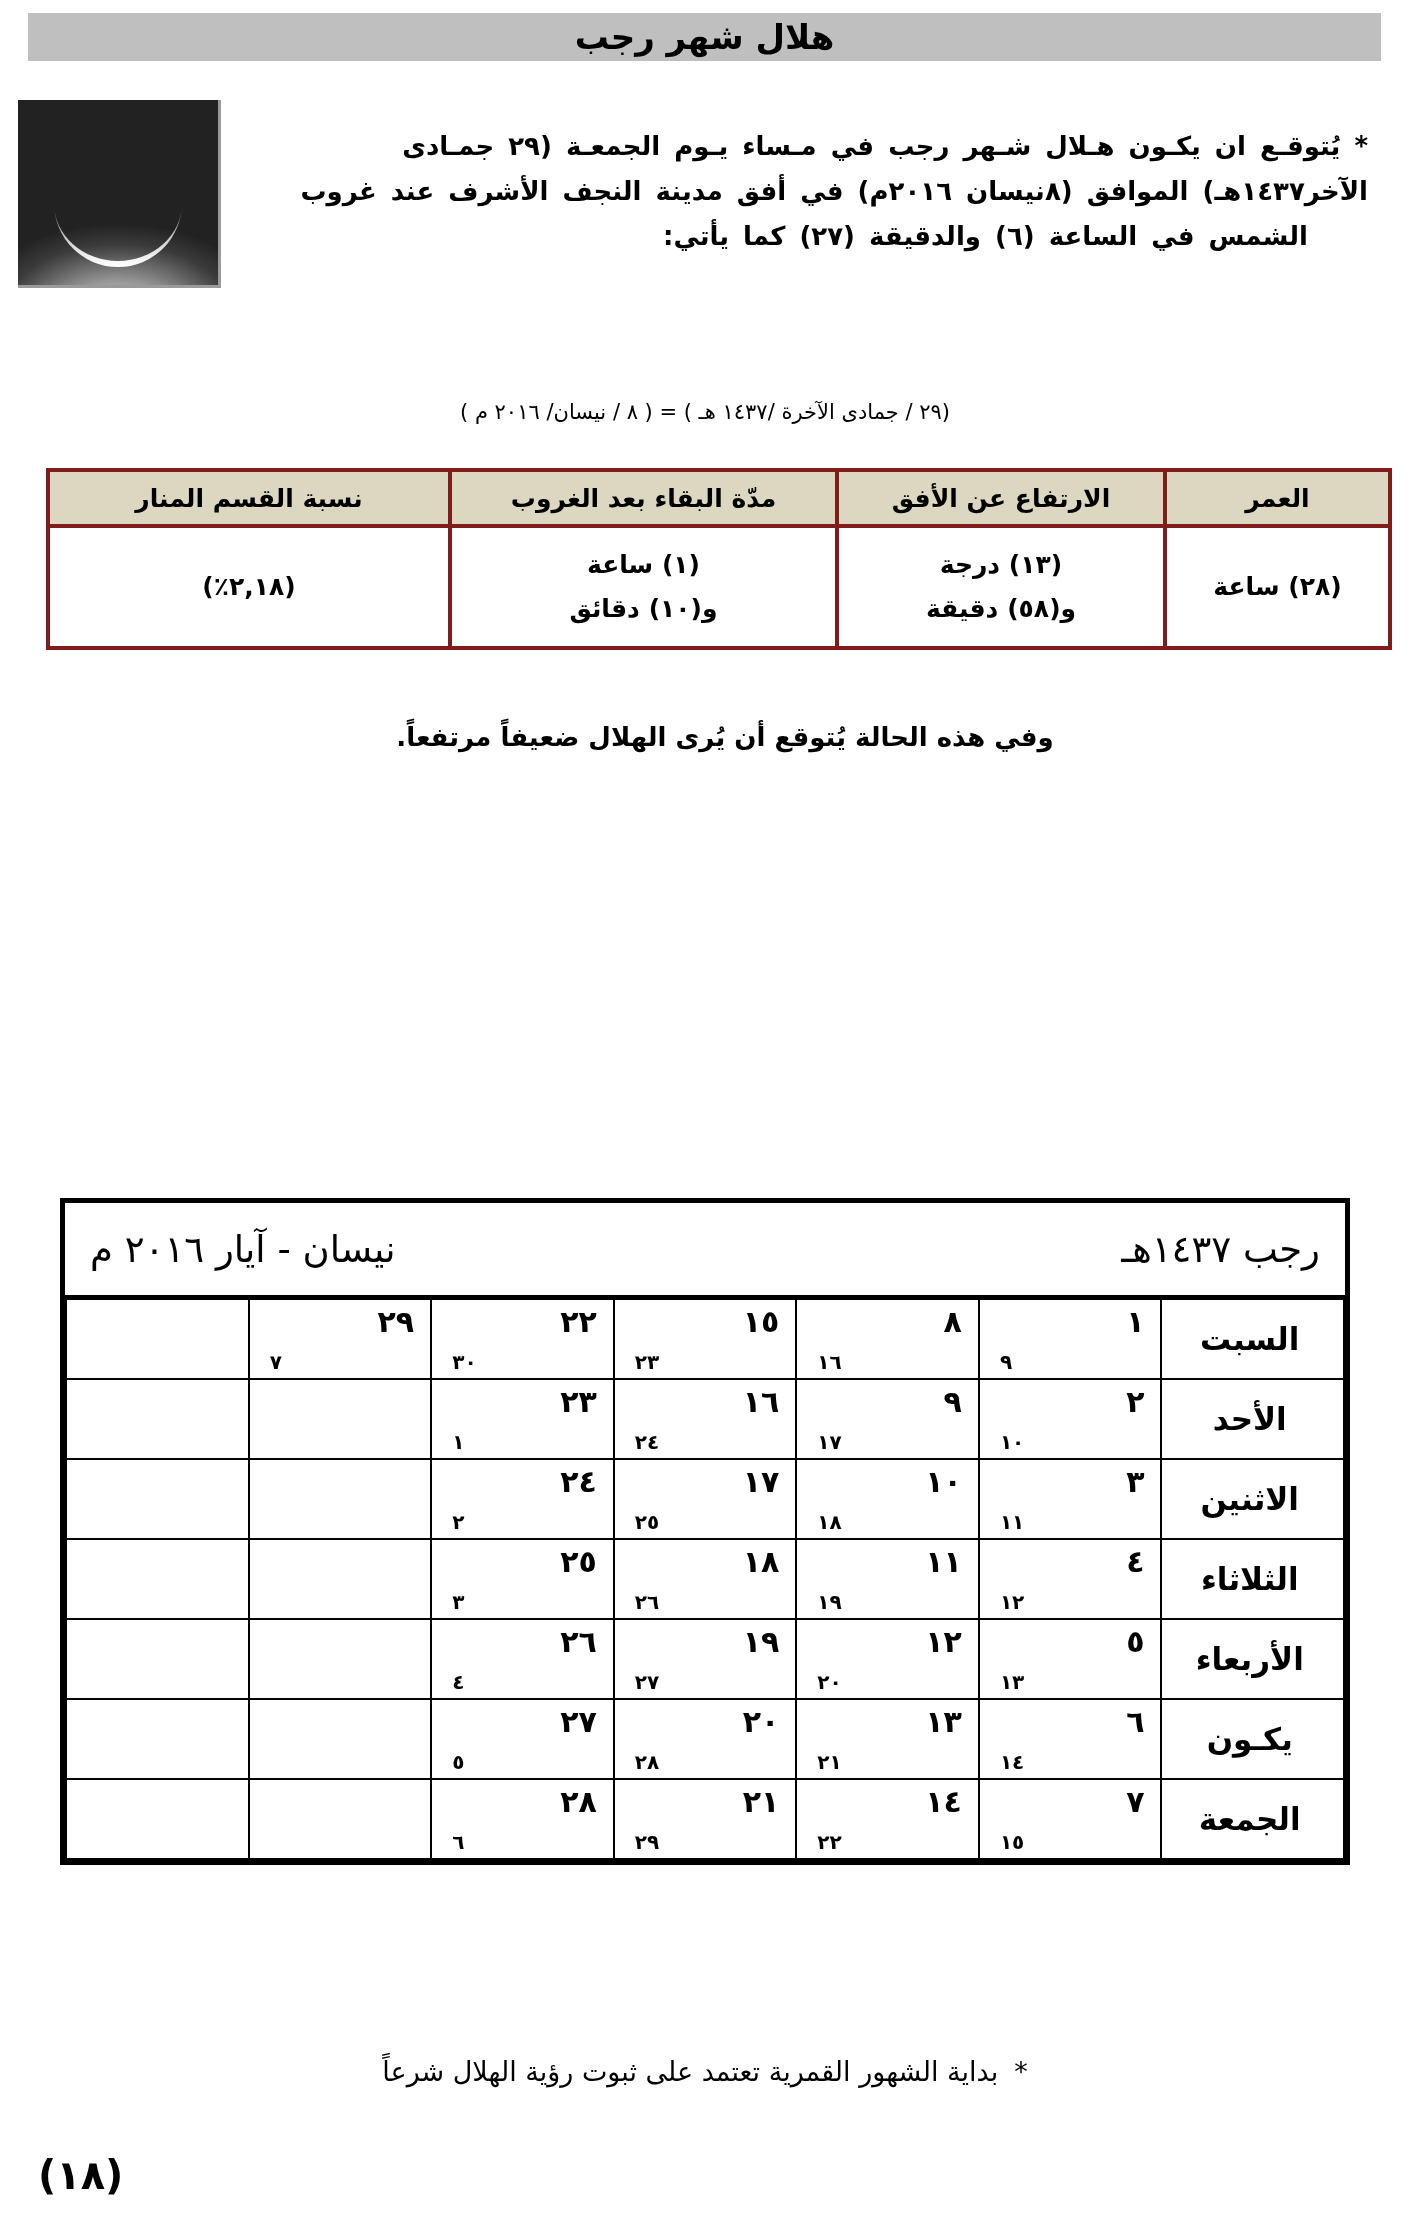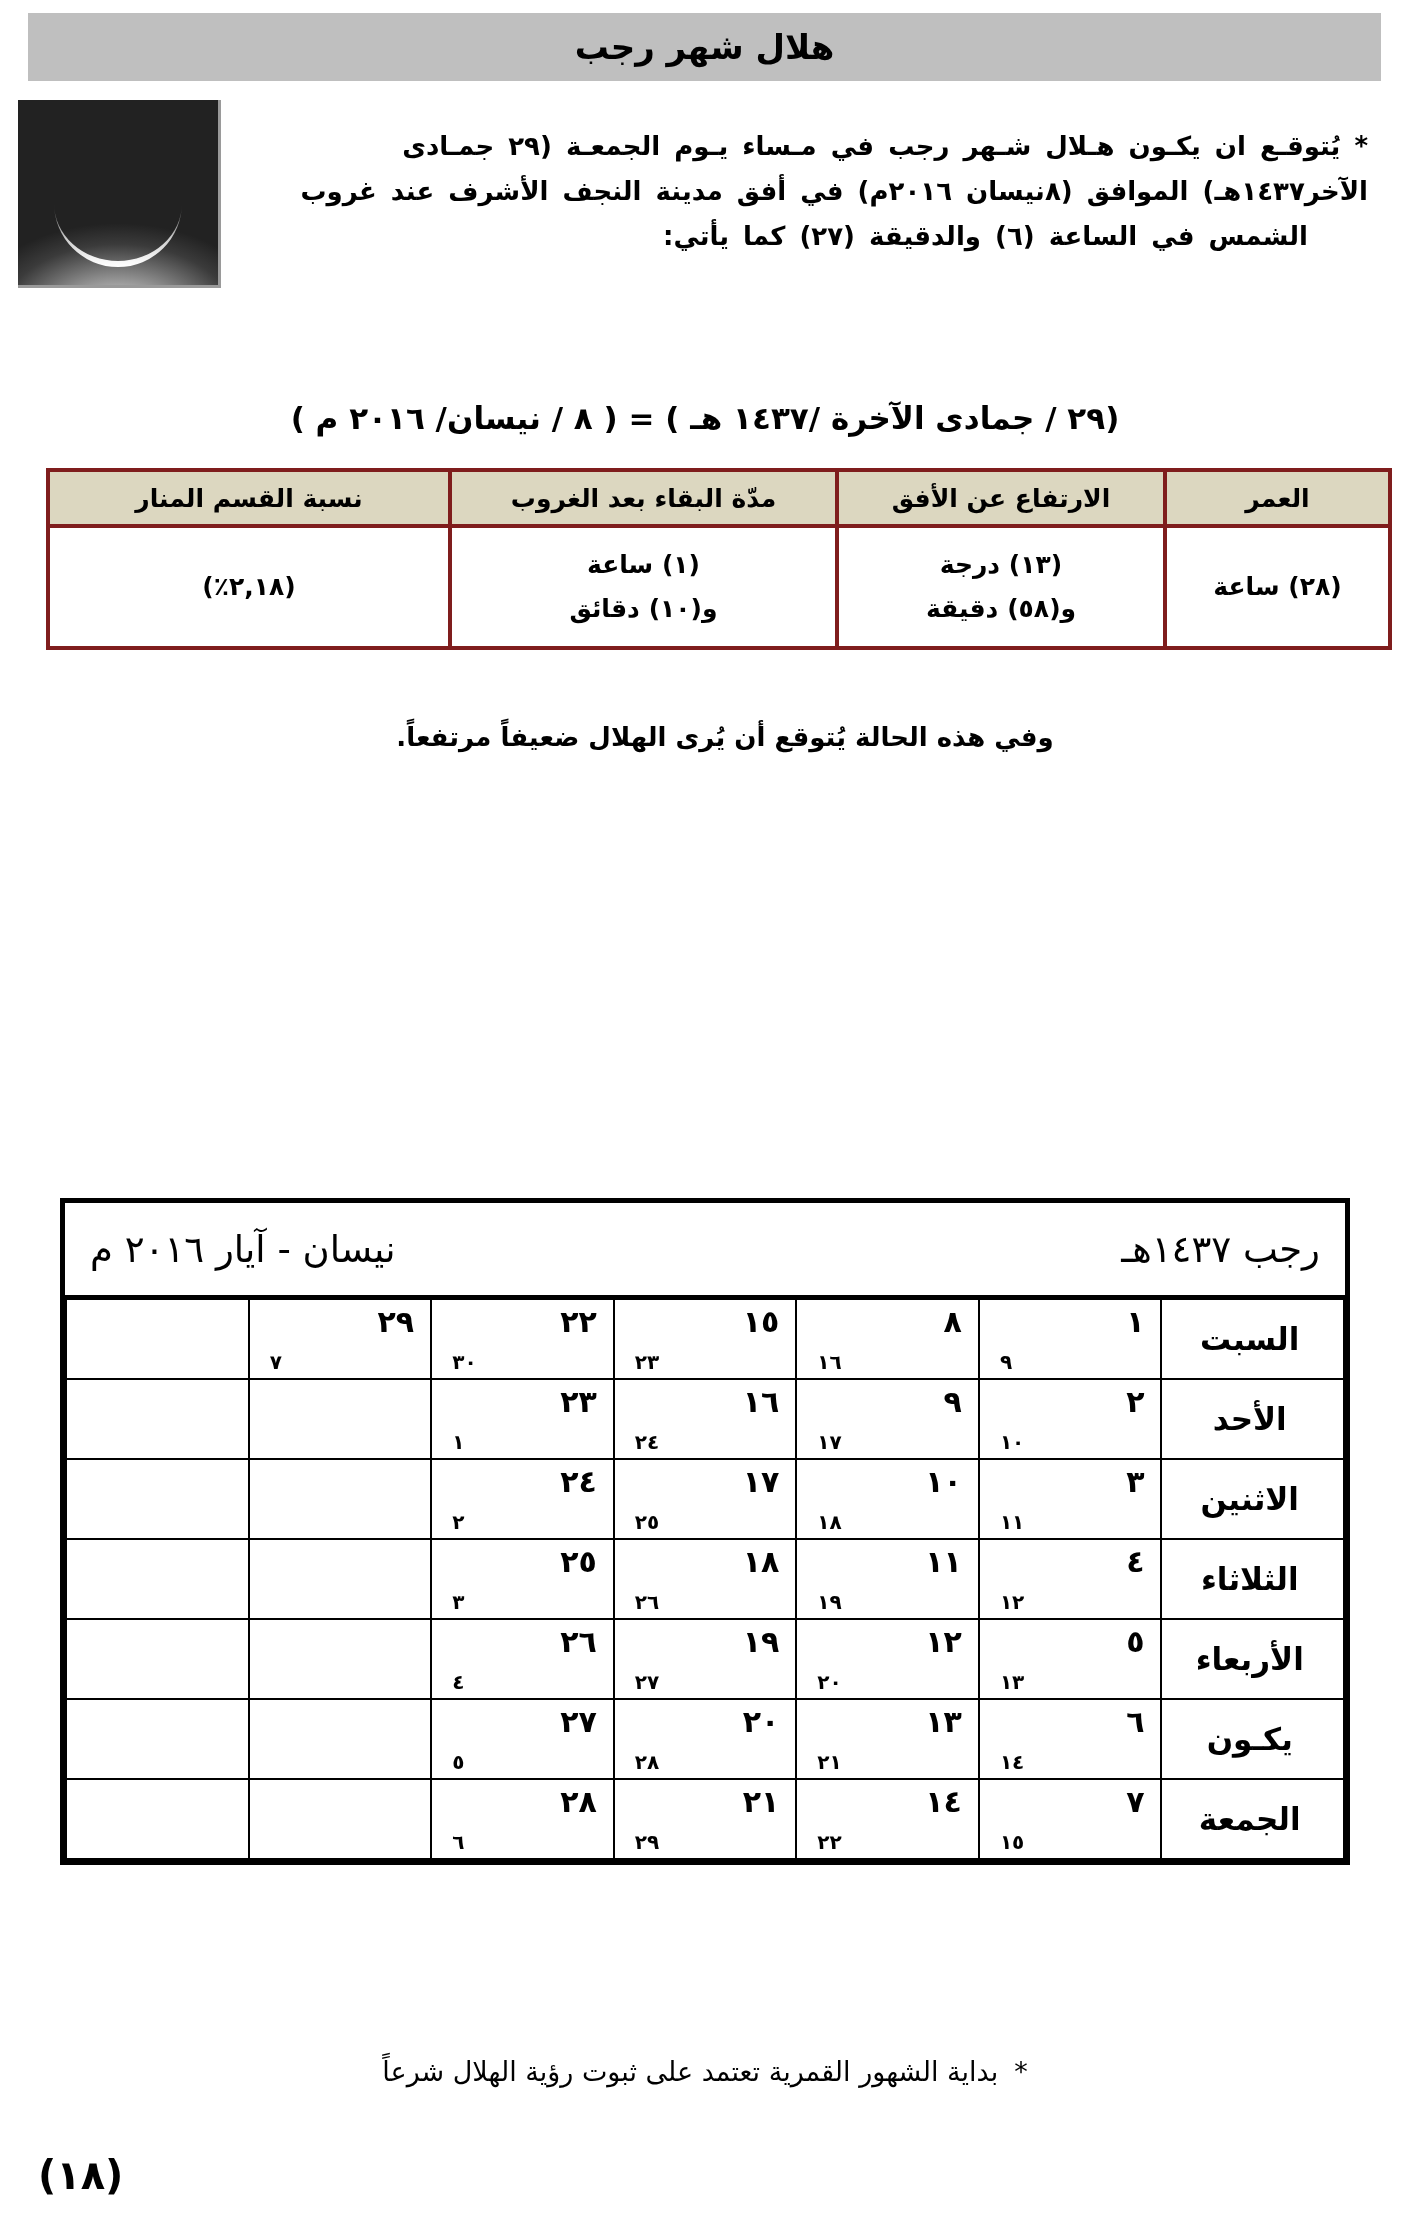--- a/index.html
+++ b/index.html
@@ -15,21 +15,21 @@
     color: #000000;
     overflow: hidden;
   }
 
   
   .title-banner {
     position: absolute;
     left: 28px;
     top: 13px;
     width: 1353px;
-    height: 68px;
+    height: 48px;
     background: #bfbfbf;
     display: flex;
     align-items: center;
     justify-content: center;
   }
   .title-banner .title-text {
     font-size: 34px;
     font-weight: bold;
     letter-spacing: 1px;
     line-height: 1;
@@ -80,22 +80,22 @@
   .intro-paragraph .ln.l4 { text-align: left; }
 
   
   .date-line {
     position: absolute;
     right: 0;
     left: 0;
     top: 400px;
     text-align: center;
     direction: rtl;
-    font-size: 31px;
-    font-weight: bold;
+    font-size: 21px;
+    font-weight: normal;
   }
 
   
   .data-table {
     position: absolute;
     left: 46px;
     top: 468px;
     width: 1318px;
     border-collapse: collapse;
     direction: rtl;

